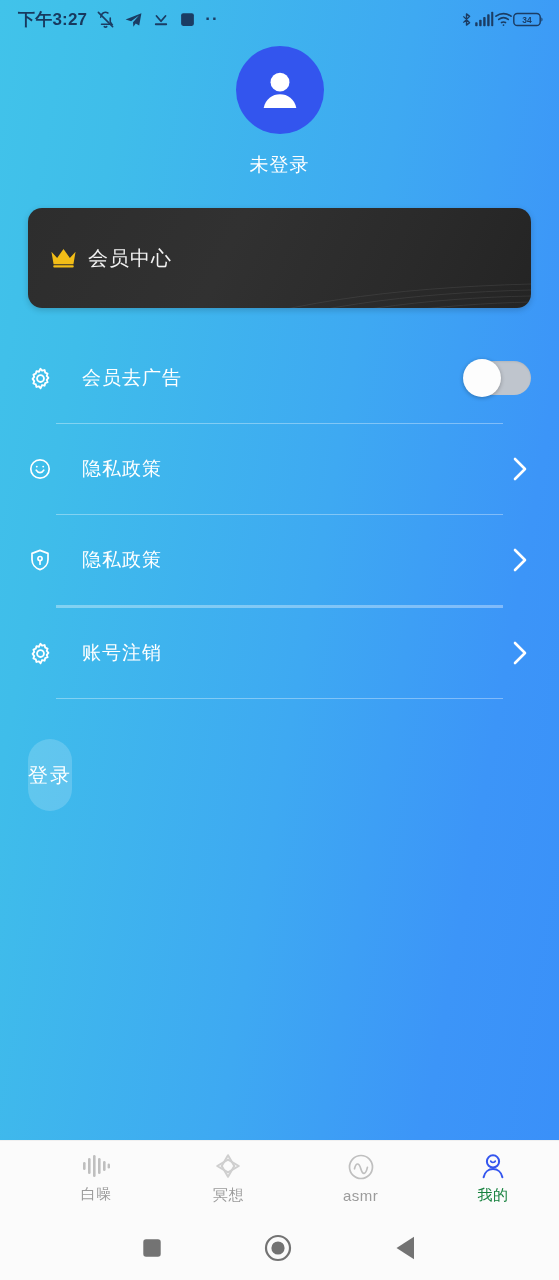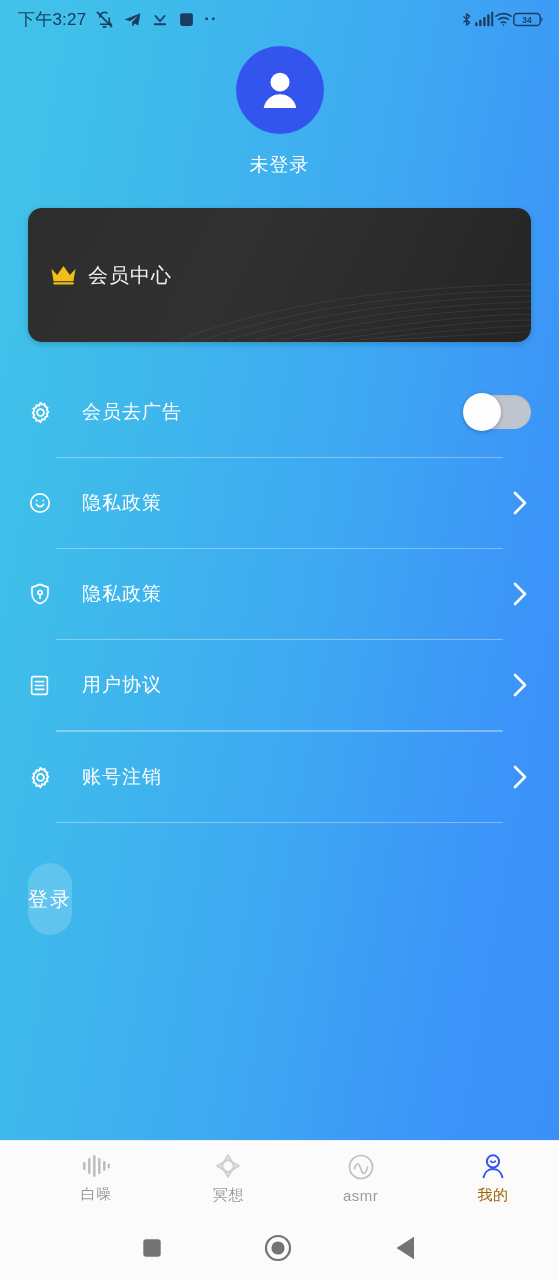--- a/index.html
+++ b/index.html
@@ -28,21 +28,21 @@
 
   
   .status-bar {
     height:38px;
     display:flex; align-items:center;
     padding:0 14px 0 18px;
     color:#143a63;
     position:relative; z-index:5;
   }
   .sb-left { display:flex; align-items:center; gap:9px; }
-  .sb-time { font-size:17px; font-weight:400; letter-spacing:.2px; color:#18395e; }
+  .sb-time { font-size:17px; font-weight:700; letter-spacing:.2px; color:#18395e; }
   .sb-right { margin-left:auto; display:flex; align-items:center; }
   .sb-icon { display:flex; align-items:center; justify-content:center; }
   .sb-dots { font-size:17px; font-weight:700; color:#1b3c63; letter-spacing:1px; line-height:8px; }
 
   
   .avatar-block {
     margin-top:8px;
     display:flex; flex-direction:column; align-items:center;
   }
   .avatar {
@@ -52,21 +52,21 @@
   }
   .nickname {
     margin-top:18px;
     font-size:19px; color:#ffffff; letter-spacing:1px;
   }
 
   
   .vip-banner {
     position:relative;
     margin:30px 28px 0 28px;
-    height:134px;
+    height:100px;
     border-radius:14px;
     background:linear-gradient(115deg,#2d2d2d 0%,#313131 40%,#2a2a2a 75%,#242424 100%);
     overflow:hidden;
     box-shadow:0 2px 6px rgba(0,0,0,.18);
   }
   .vip-waves { position:absolute; inset:0; opacity:.55; }
   .vip-inner {
     position:relative; z-index:2;
     height:100%;
     display:flex; align-items:center;
@@ -131,21 +131,21 @@
     border-top:1px solid #f0f0f0;
     flex:0 0 auto;
     padding-left:30px;
   }
   .tab {
     flex:1;
     display:flex; flex-direction:column; align-items:center; justify-content:center;
     gap:6px; cursor:pointer;
   }
   .tab-label { font-size:15px; color:#9b9b9b; letter-spacing:.5px; }
-  .tab.active .tab-label { color:#a16207; }
+  .tab.active .tab-label { color:#15803d; }
 
   
   .nav-bar {
     height:65px;
     background:#fbfbfb;
     display:flex; align-items:center; justify-content:space-around;
     padding:0 90px;
     flex:0 0 auto;
   }
   .nav-btn { display:flex; align-items:center; justify-content:center; cursor:pointer; }
@@ -296,36 +296,20 @@
         </span>
         <span class="row-label">隐私政策</span>
         <span class="row-chevron">
           <svg width="22" height="30" viewBox="0 0 22 30" fill="none" stroke="#ffffff" stroke-width="2.6" stroke-linecap="round" stroke-linejoin="round">
             <path d="M6 5l10 10L6 25"></path>
           </svg>
         </span>
       </div>
       <div class="divider"></div>
 
-      <div class="row">
-        <span class="row-icon">
-          <svg width="23" height="23" viewBox="0 0 24 24" fill="none" stroke="#ffffff" stroke-width="1.7" stroke-linecap="round" stroke-linejoin="round">
-            <rect x="3.8" y="2.8" width="16.4" height="18.4" rx="1.8"></rect>
-            <line x1="7.6" y1="8" x2="16.4" y2="8"></line>
-            <line x1="7.6" y1="12" x2="16.4" y2="12"></line>
-            <line x1="7.6" y1="16" x2="16.4" y2="16"></line>
-          </svg>
-        </span>
-        <span class="row-label">用户协议</span>
-        <span class="row-chevron">
-          <svg width="22" height="30" viewBox="0 0 22 30" fill="none" stroke="#ffffff" stroke-width="2.6" stroke-linecap="round" stroke-linejoin="round">
-            <path d="M6 5l10 10L6 25"></path>
-          </svg>
-        </span>
-      </div>
       <div class="divider"></div>
 
       <div class="divider"></div>
 
       <div class="row">
         <span class="row-icon">
           <svg width="25" height="25" viewBox="0 0 24 24" fill="none" stroke="#ffffff" stroke-width="1.8" stroke-linejoin="round">
             <path d="M12 2.6l1.5 1.9 2.4-.6.6 2.4 2.3.9-.8 2.3 1.6 1.9-1.6 1.9.8 2.3-2.3.9-.6 2.4-2.4-.6L12 21.4l-1.5-1.9-2.4.6-.6-2.4-2.3-.9.8-2.3L4.4 12.4 6 10.5l-.8-2.3 2.3-.9.6-2.4 2.4.6z"></path>
             <circle cx="12" cy="12" r="3.3"></circle>
           </svg>

